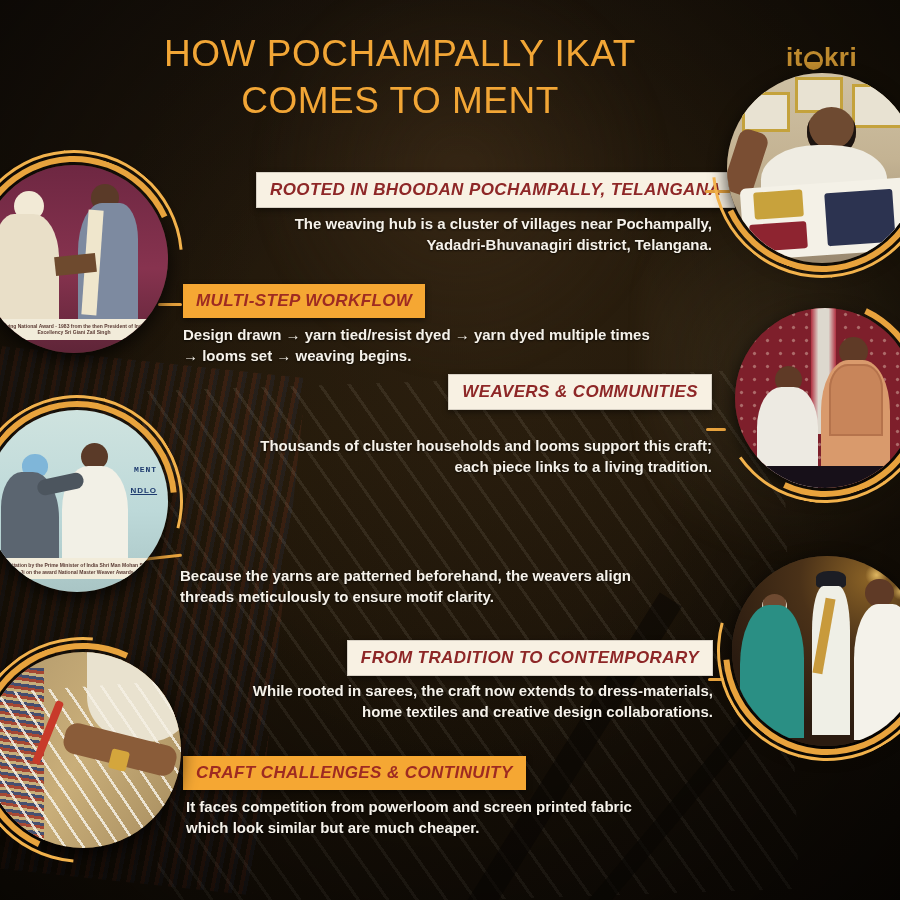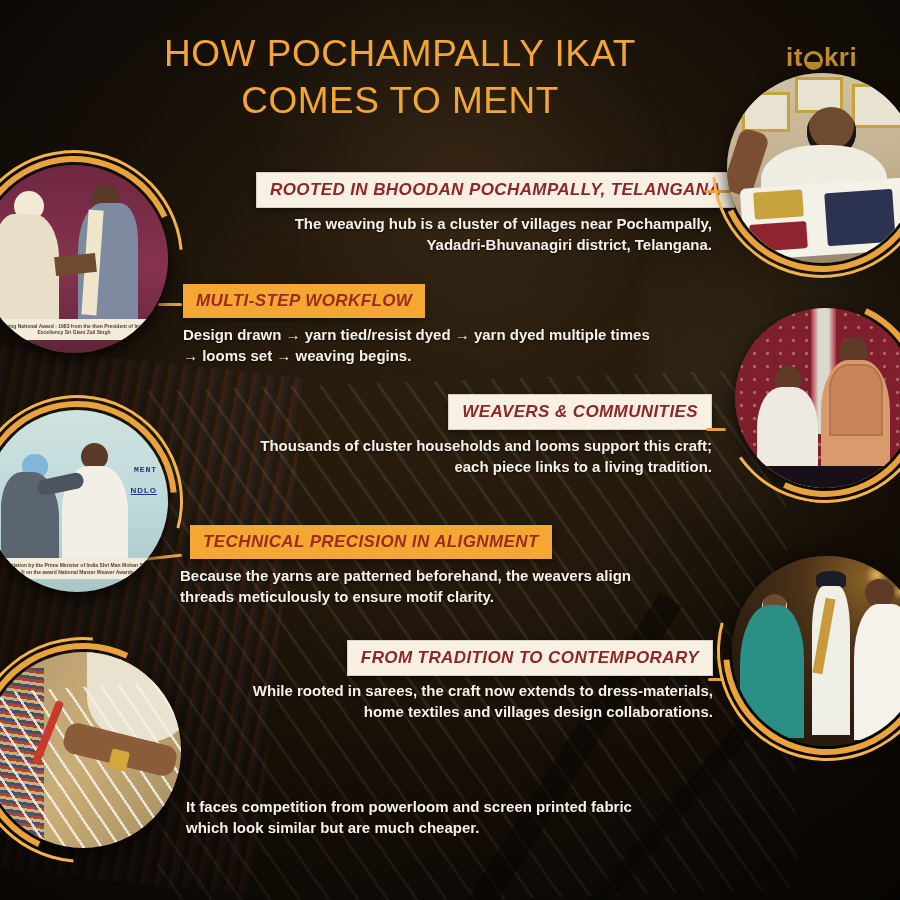--- a/index.html
+++ b/index.html
@@ -151,32 +151,32 @@
   </div>
 
   <div class="hbox cream" style="left:256px;top:172px;">ROOTED IN BHOODAN POCHAMPALLY, TELANGANA</div>
   <div class="body-text t-right" style="right:188px;top:214px;width:460px;">The weaving hub is a cluster of villages near Pochampally, Yadadri-Bhuvanagiri district, Telangana.</div>
   <div class="connector" style="left:705px;top:190px;width:31px;"></div>
 
   <div class="hbox orange" style="left:183px;top:284px;text-align:right;">MULTI-STEP WORKFLOW</div>
   <div class="body-text t-left" style="left:183px;top:325px;width:468px;">Design drawn → yarn tied/resist dyed → yarn dyed multiple times → looms set → weaving begins.</div>
   <div class="connector" style="left:158px;top:303px;width:24px;"></div>
 
-  <div class="hbox cream" style="right:188px;top:394px;">WEAVERS &amp; COMMUNITIES</div>
+  <div class="hbox cream" style="right:188px;top:374px;">WEAVERS &amp; COMMUNITIES</div>
   <div class="body-text t-right" style="right:188px;top:436px;width:460px;">Thousands of cluster households and looms support this craft; each piece links to a living tradition.</div>
   <div class="connector" style="left:706px;top:428px;width:20px;"></div>
 
-  <div class="hbox orange" style="left:190px;top:525px;">TECHNICAL PRECISION IN ALIGNMENT</div>
   <div class="body-text t-left" style="left:180px;top:566px;width:470px;">Because the yarns are patterned beforehand, the weavers align threads meticulously to ensure motif clarity.</div>
   <div class="connector" style="left:138px;top:556px;width:44px;transform:rotate(-6deg);"></div>
 
   <div class="hbox cream" style="right:187px;top:640px;text-align:right;">FROM TRADITION TO CONTEMPORARY</div>
-  <div class="body-text t-right" style="right:187px;top:681px;width:480px;">While rooted in sarees, the craft now extends to dress-materials, home textiles and villages design collaborations.</div>
+  <div class="body-text t-right" style="right:187px;top:681px;width:480px;">While rooted in sarees, the craft now extends to dress-materials, home textiles and creative design collaborations.</div>
   <div class="connector" style="left:708px;top:678px;width:16px;"></div>
 
+  <div class="hbox orange" style="left:183px;top:756px;">CRAFT CHALLENGES &amp; CONTINUITY</div>
   <div class="body-text t-left" style="left:186px;top:797px;width:470px;">It faces competition from powerloom and screen printed fabric which look similar but are much cheaper.</div>
 
   <div class="pc" style="left:727px;top:73px;width:190px;height:190px;--ra:200deg;--rb:40deg;">
     <div class="photo">
       <div class="el p1-wall"></div>
       <div class="el p1-frame" style="left:8%;top:10%;width:22%;height:18%;"></div>
       <div class="el p1-frame" style="left:36%;top:2%;width:22%;height:16%;"></div>
       <div class="el p1-frame" style="left:66%;top:6%;width:24%;height:20%;"></div>
       <div class="el p1-arm"></div>
       <div class="el p1-head"></div>

